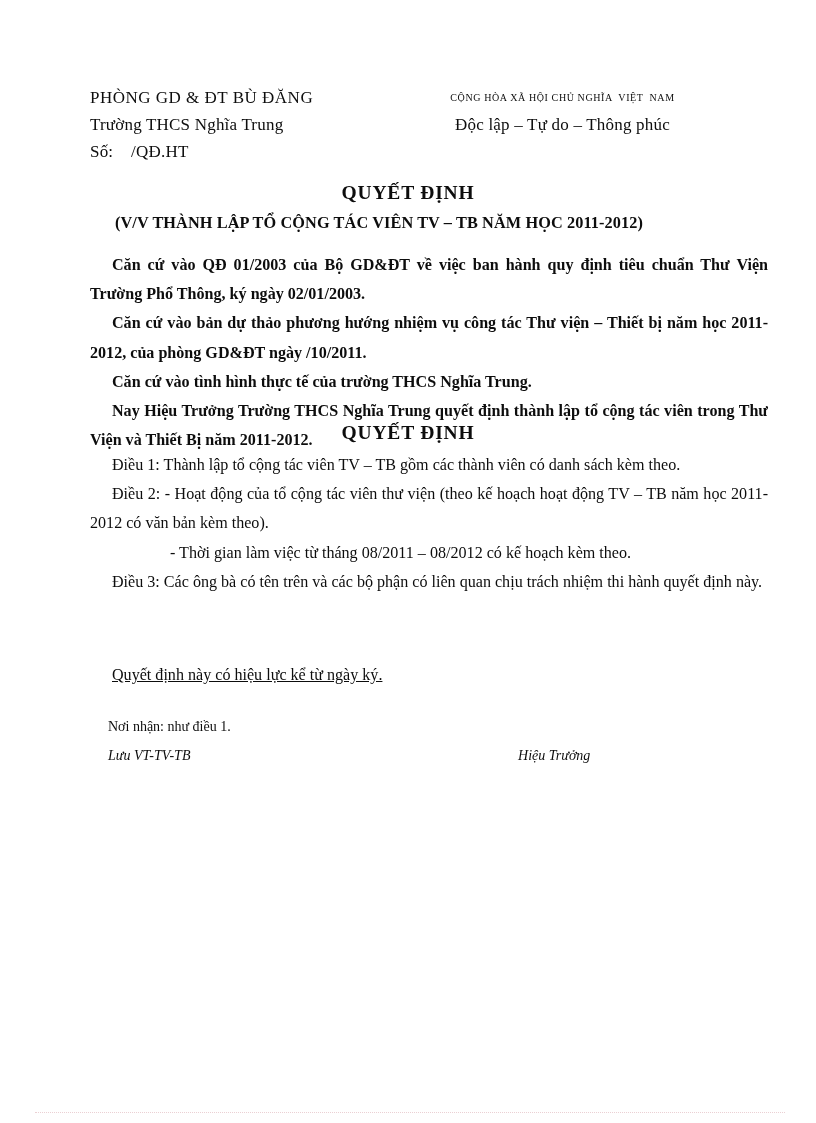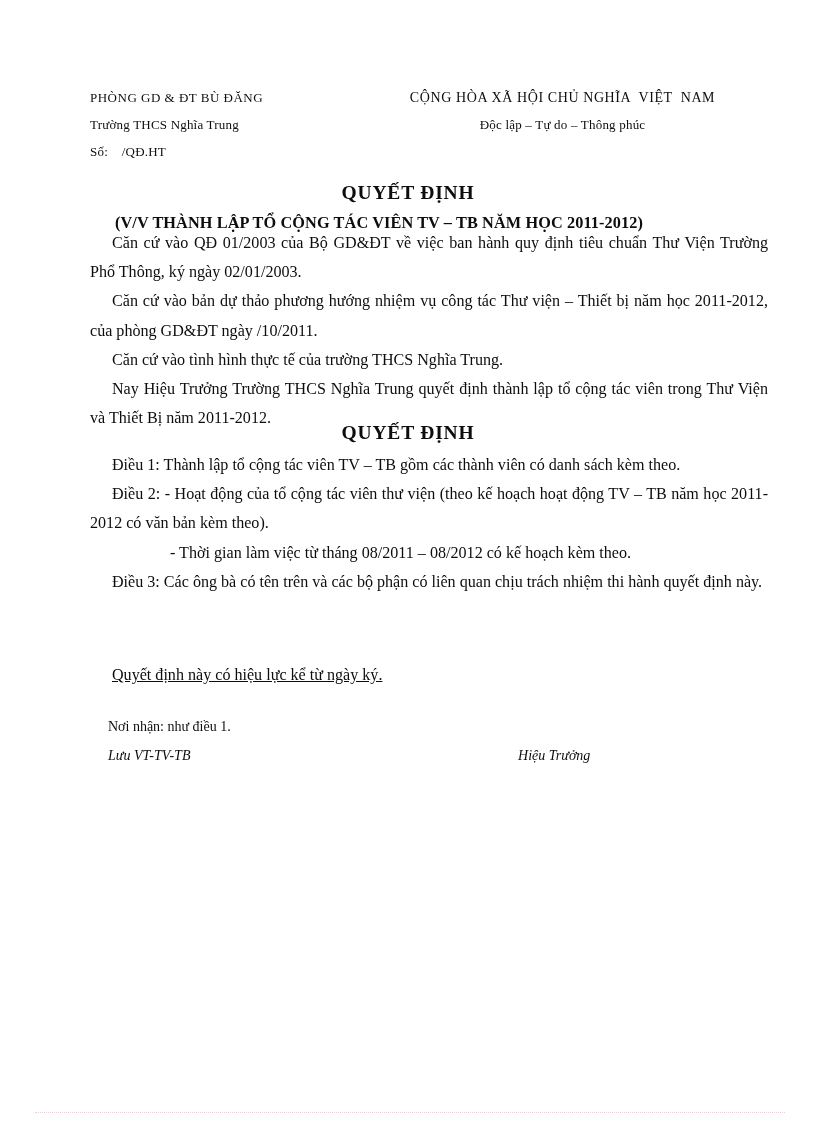--- a/index.html
+++ b/index.html
@@ -34,31 +34,31 @@
   .header-left {
     width: 285px;
     flex: 0 0 285px;
     text-align: left;
   }
   .header-right {
     flex: 1 1 auto;
     text-align: center;
   }
   .hdr-line {
-    font-size: 13px;
+    font-size: 17px;
     line-height: 27px;
     white-space: pre;
     letter-spacing: 0.2px;
   }
   .hdr-org {
     letter-spacing: 0.5px;
   }
   .hdr-nation {
     letter-spacing: 0.6px;
-    font-size: 14px;
+    font-size: 10px;
   }
   .hdr-date {
     text-align: center;
     padding-left: 52px;
     white-space: pre;
   }
 
   
   .title-main {
     position: absolute;
@@ -107,21 +107,21 @@
     margin: 0;
     text-indent: 22px;
     text-align: justify;
   }
   .para-sub {
     margin: 0;
     text-indent: 80px;
     text-align: left;
   }
 
-  #block-considerations { top: 228px; }
+  #block-considerations { top: 250px; font-weight: bold; }
   #block-articles { top: 450px; }
   #block-effect { top: 660px; text-decoration: underline; }
 
   
   .footer {
     position: absolute;
     left: 90px;
     top: 712px;
     width: 678px;
     font-size: 14px;

